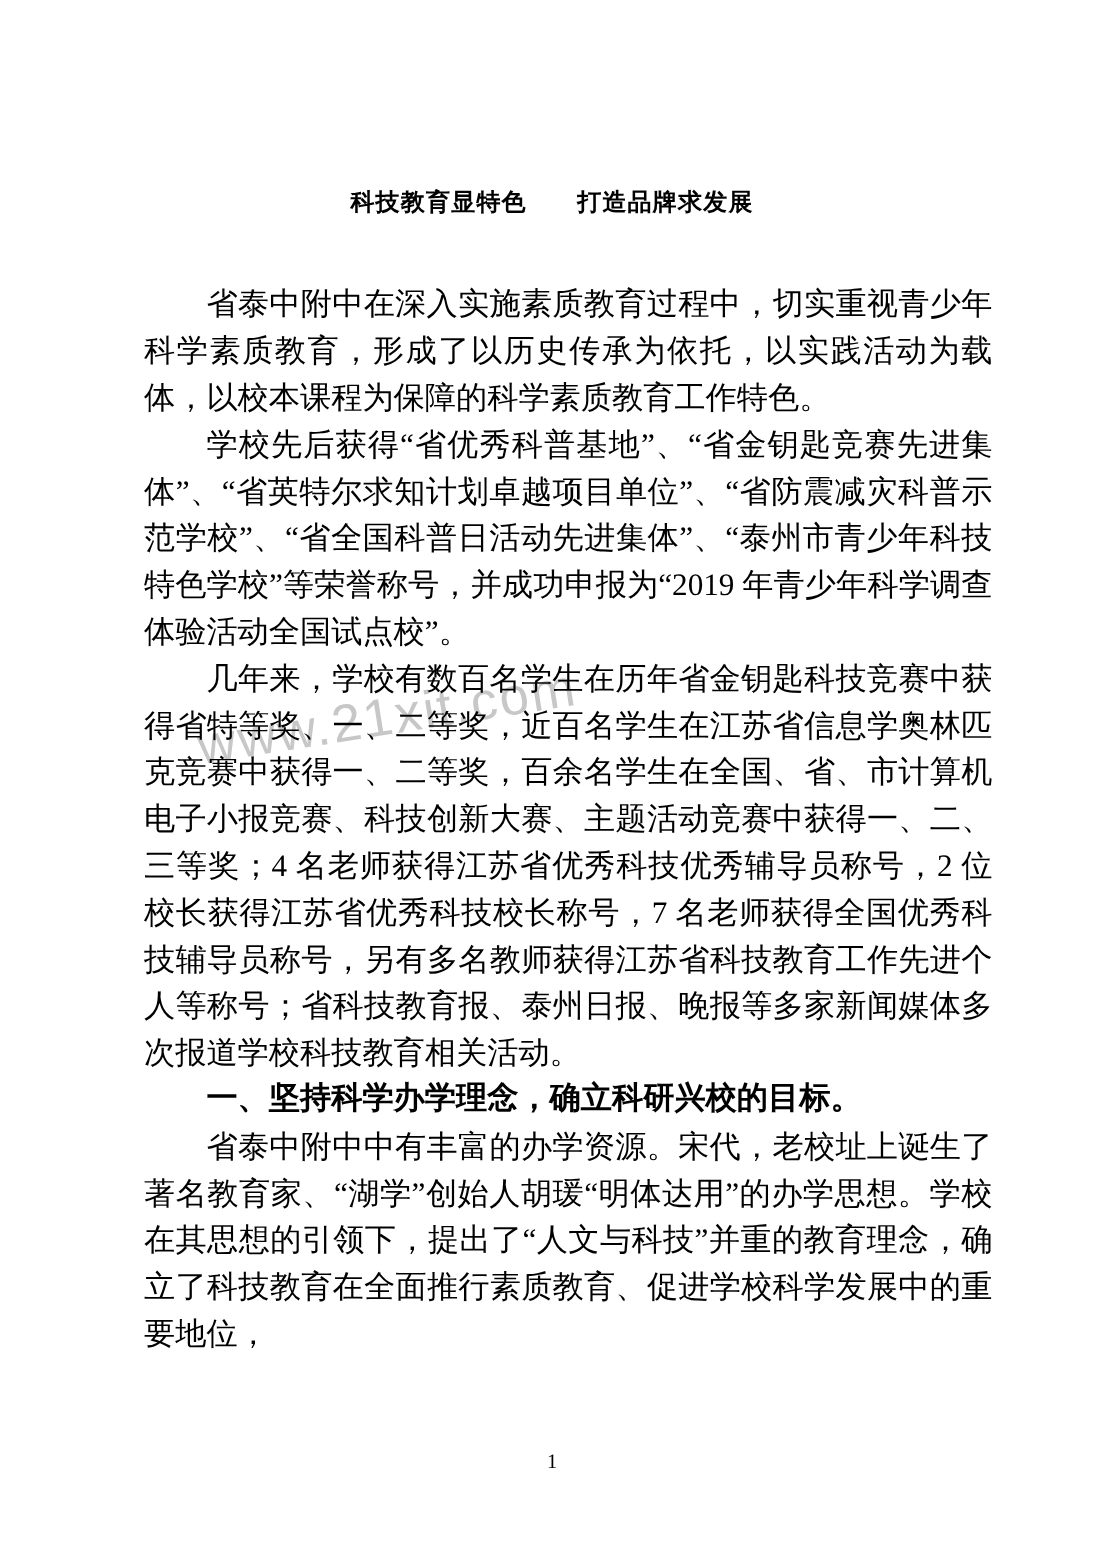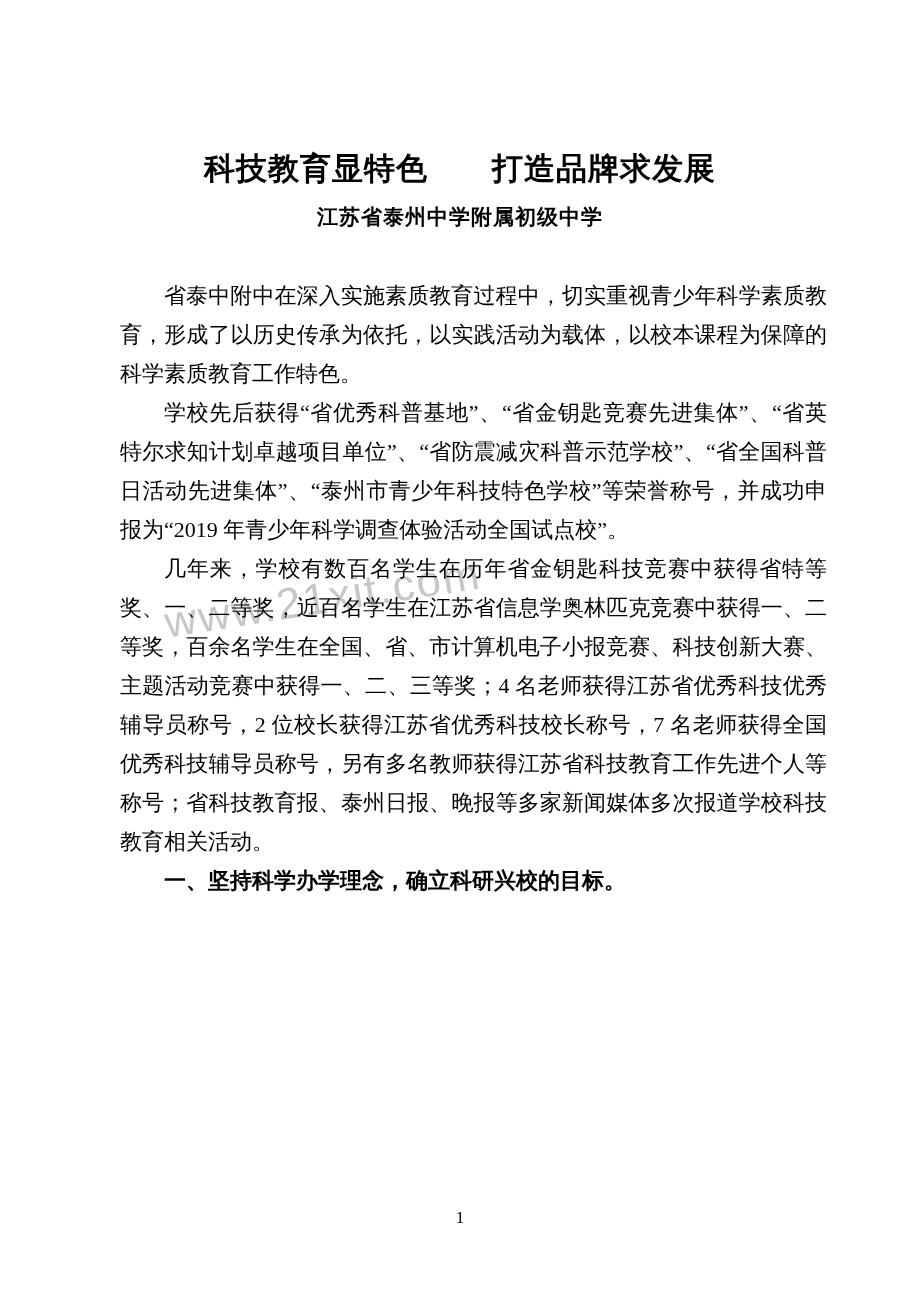--- a/index.html
+++ b/index.html
@@ -34,53 +34,53 @@
 
   .doc {
     position: relative;
     z-index: 2;
   }
 
   .title {
     padding-top: 148px;
     text-align: center;
     font-family: "Liberation Sans", "DejaVu Sans", sans-serif;
-    font-size: 31px;
+    font-size: 20px;
     line-height: 42px;
     font-weight: bold;
     letter-spacing: 1px;
     white-space: pre-wrap;
   }
 
   .subtitle {
     margin-top: 12px;
     text-align: center;
     font-family: "Liberation Sans", "DejaVu Sans", sans-serif;
     font-size: 21px;
     line-height: 30px;
     font-weight: bold;
     letter-spacing: 1px;
   }
 
   .content {
     margin-top: 44px;
     padding-left: 120px;
     padding-right: 93px;
-    font-size: 22px;
+    font-size: 26px;
     line-height: 39px;
     text-align: justify;
     text-justify: inter-ideograph;
   }
 
   .para {
     text-indent: 2em;
   }
 
   .para.heading {
-    font-family: Liberation Sans, sans-serif;
+    font-family: Liberation Mono, monospace;
     font-weight: bold;
   }
 
   .page-number {
     position: absolute;
     left: 0;
     right: 0;
     bottom: 74px;
     text-align: center;
     font-size: 17px;
@@ -92,26 +92,26 @@
 <body>
 
 <div class="page">
 
   <div class="watermark">www.21xit.com</div>
 
   <div class="doc">
 
     <h1 class="title">科技教育显特色　　打造品牌求发展</h1>
 
-    <h2 class="subtitle">江苏省泰州中学附属初级中学</h2>
 
     <div class="content">
       <p class="para">省泰中附中在深入实施素质教育过程中，切实重视青少年科学素质教育，形成了以历史传承为依托，以实践活动为载体，以校本课程为保障的科学素质教育工作特色。</p>
       <p class="para">学校先后获得“省优秀科普基地”、“省金钥匙竞赛先进集体”、“省英特尔求知计划卓越项目单位”、“省防震减灾科普示范学校”、“省全国科普日活动先进集体”、“泰州市青少年科技特色学校”等荣誉称号，并成功申报为“2019 年青少年科学调查体验活动全国试点校”。</p>
       <p class="para">几年来，学校有数百名学生在历年省金钥匙科技竞赛中获得省特等奖、一、二等奖，近百名学生在江苏省信息学奥林匹克竞赛中获得一、二等奖，百余名学生在全国、省、市计算机电子小报竞赛、科技创新大赛、主题活动竞赛中获得一、二、三等奖；4 名老师获得江苏省优秀科技优秀辅导员称号，2 位校长获得江苏省优秀科技校长称号，7 名老师获得全国优秀科技辅导员称号，另有多名教师获得江苏省科技教育工作先进个人等称号；省科技教育报、泰州日报、晚报等多家新闻媒体多次报道学校科技教育相关活动。</p>
       <p class="para heading">一、坚持科学办学理念，确立科研兴校的目标。</p>
+      <p class="para">省泰中附中中有丰富的办学资源。宋代，老校址上诞生了著名教育家、“湖学”创始人胡瑗“明体达用”的办学思想。学校在其思想的引领下，提出了“人文与科技”并重的教育理念，确立了科技教育在全面推行素质教育、促进学校科学发展中的重要地位，</p>
     </div>
 
   </div>
 
   <div class="page-number">1</div>
 
 </div>
 
 </body></html>

